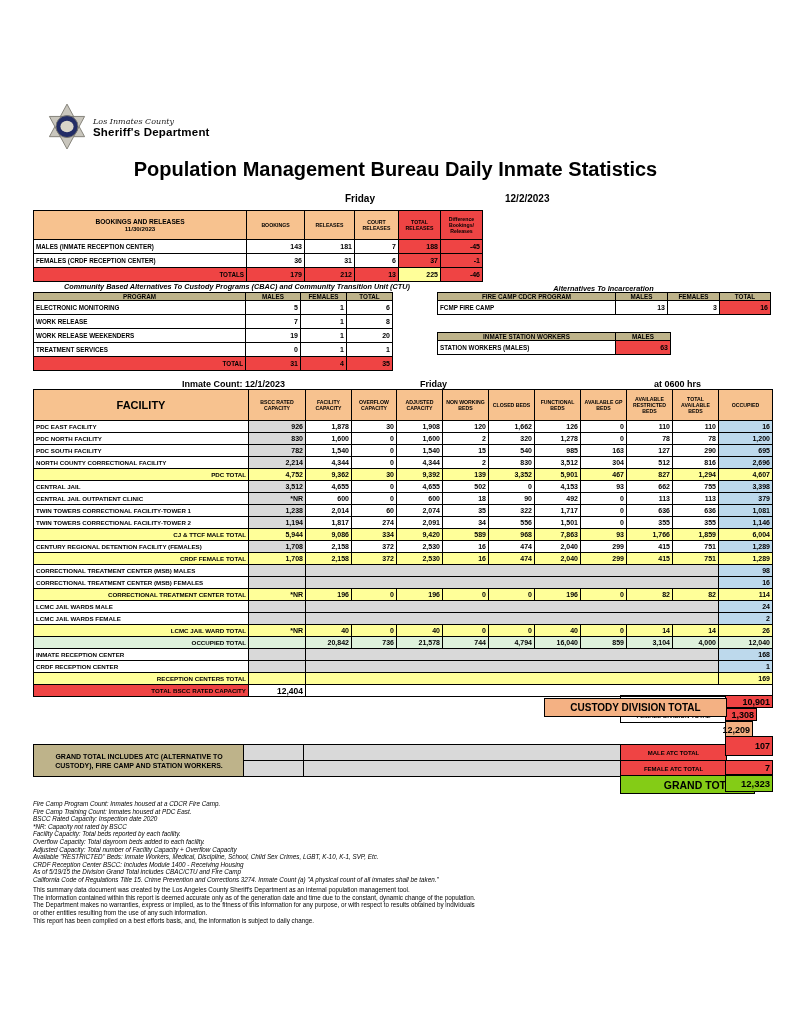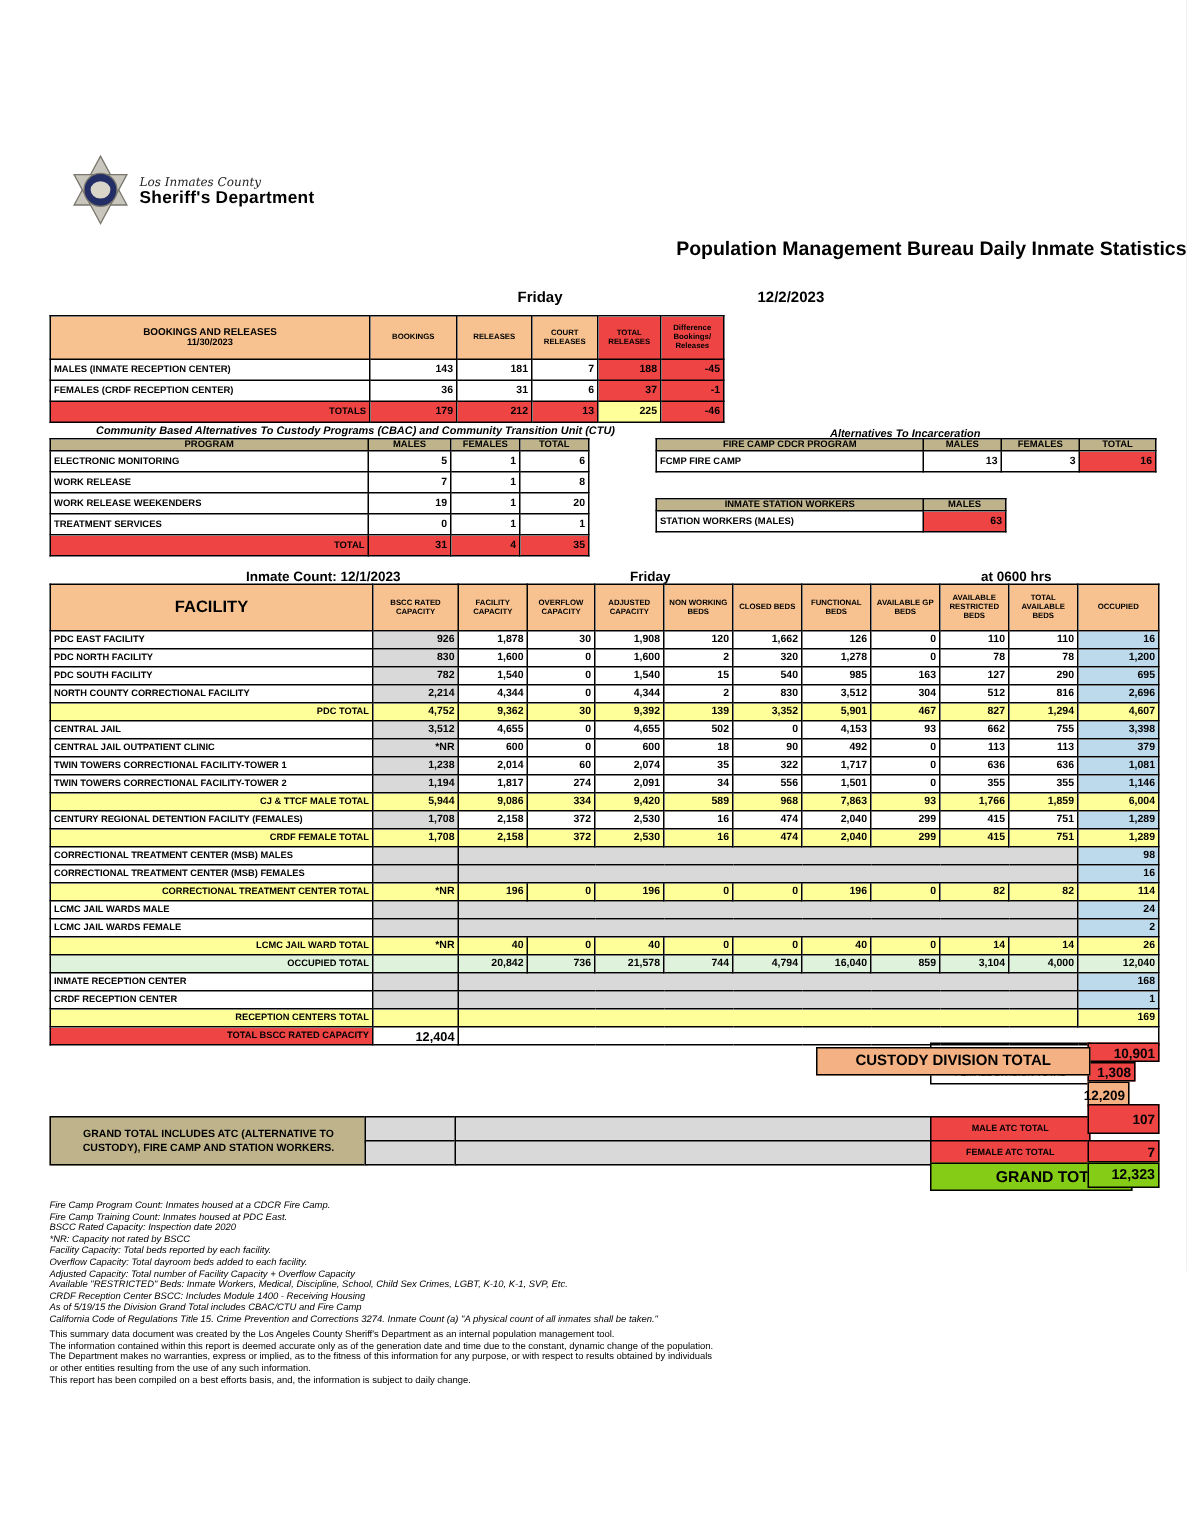--- a/index.html
+++ b/index.html
@@ -23,21 +23,21 @@
   .ctr{text-align:center;}
   .rt{text-align:right;}
   .num{text-align:right;font-weight:bold;font-size:7px;}
   .lbl{font-weight:bold;font-size:6.3px;}
   .hsm{font-weight:bold;font-size:5.2px;text-align:center;white-space:normal;line-height:6px;}
   .noborder{border:none;background:#fff;}
   
   .logo{left:45px;top:103px;display:flex;align-items:center;gap:4px;}
   .logo-text .l1{font-family:"DejaVu Serif",serif;font-style:italic;font-size:8px;color:#222;}
   .logo-text .l2{font-weight:bold;font-size:11.5px;letter-spacing:.2px;}
-  .doc-title{left:0;top:158px;width:791px;text-align:right;font-size:13px;font-weight:bold;}
+  .doc-title{left:0;top:158px;width:791px;text-align:center;font-size:20px;font-weight:bold;}
   .day-line{top:193px;font-size:10px;font-weight:bold;}
   
   .sect-title{font-size:7.3px;font-weight:bold;font-style:italic;}
   .count-line{top:379px;font-size:9px;font-weight:bold;}
   
   .bk td{height:13px;}
   .bk .hdr2{font-size:6px;}
   
   .ft td{height:11px;}
   .ft .fac-h{font-size:11px;font-weight:bold;text-align:center;}
@@ -210,21 +210,21 @@
       <th class="tan lbl ctr">INMATE STATION WORKERS</th>
       <th class="tan lbl ctr">MALES</th>
     </tr>
     <tr>
       <td class="lbl">STATION WORKERS (MALES)</td>
       <td class="num grn">63</td>
     </tr>
   </tbody>
     </table>
 
-  <div class="abs count-line" style="left:164px;">Inmate Count: 12/1/2023</div>
+  <div class="abs count-line" style="left:182px;">Inmate Count: 12/1/2023</div>
   <div class="abs count-line" style="left:420px;">Friday</div>
   <div class="abs count-line" style="left:654px;">at 0600 hrs</div>
 
   <table class="abs ft" style="left:33px;top:389px;border:1.5px solid #000;">
     <colgroup>
       <col style="width:215px">
         <col style="width:57px">
         <col style="width:46px">
         <col style="width:45px">
       <col style="width:46px">

